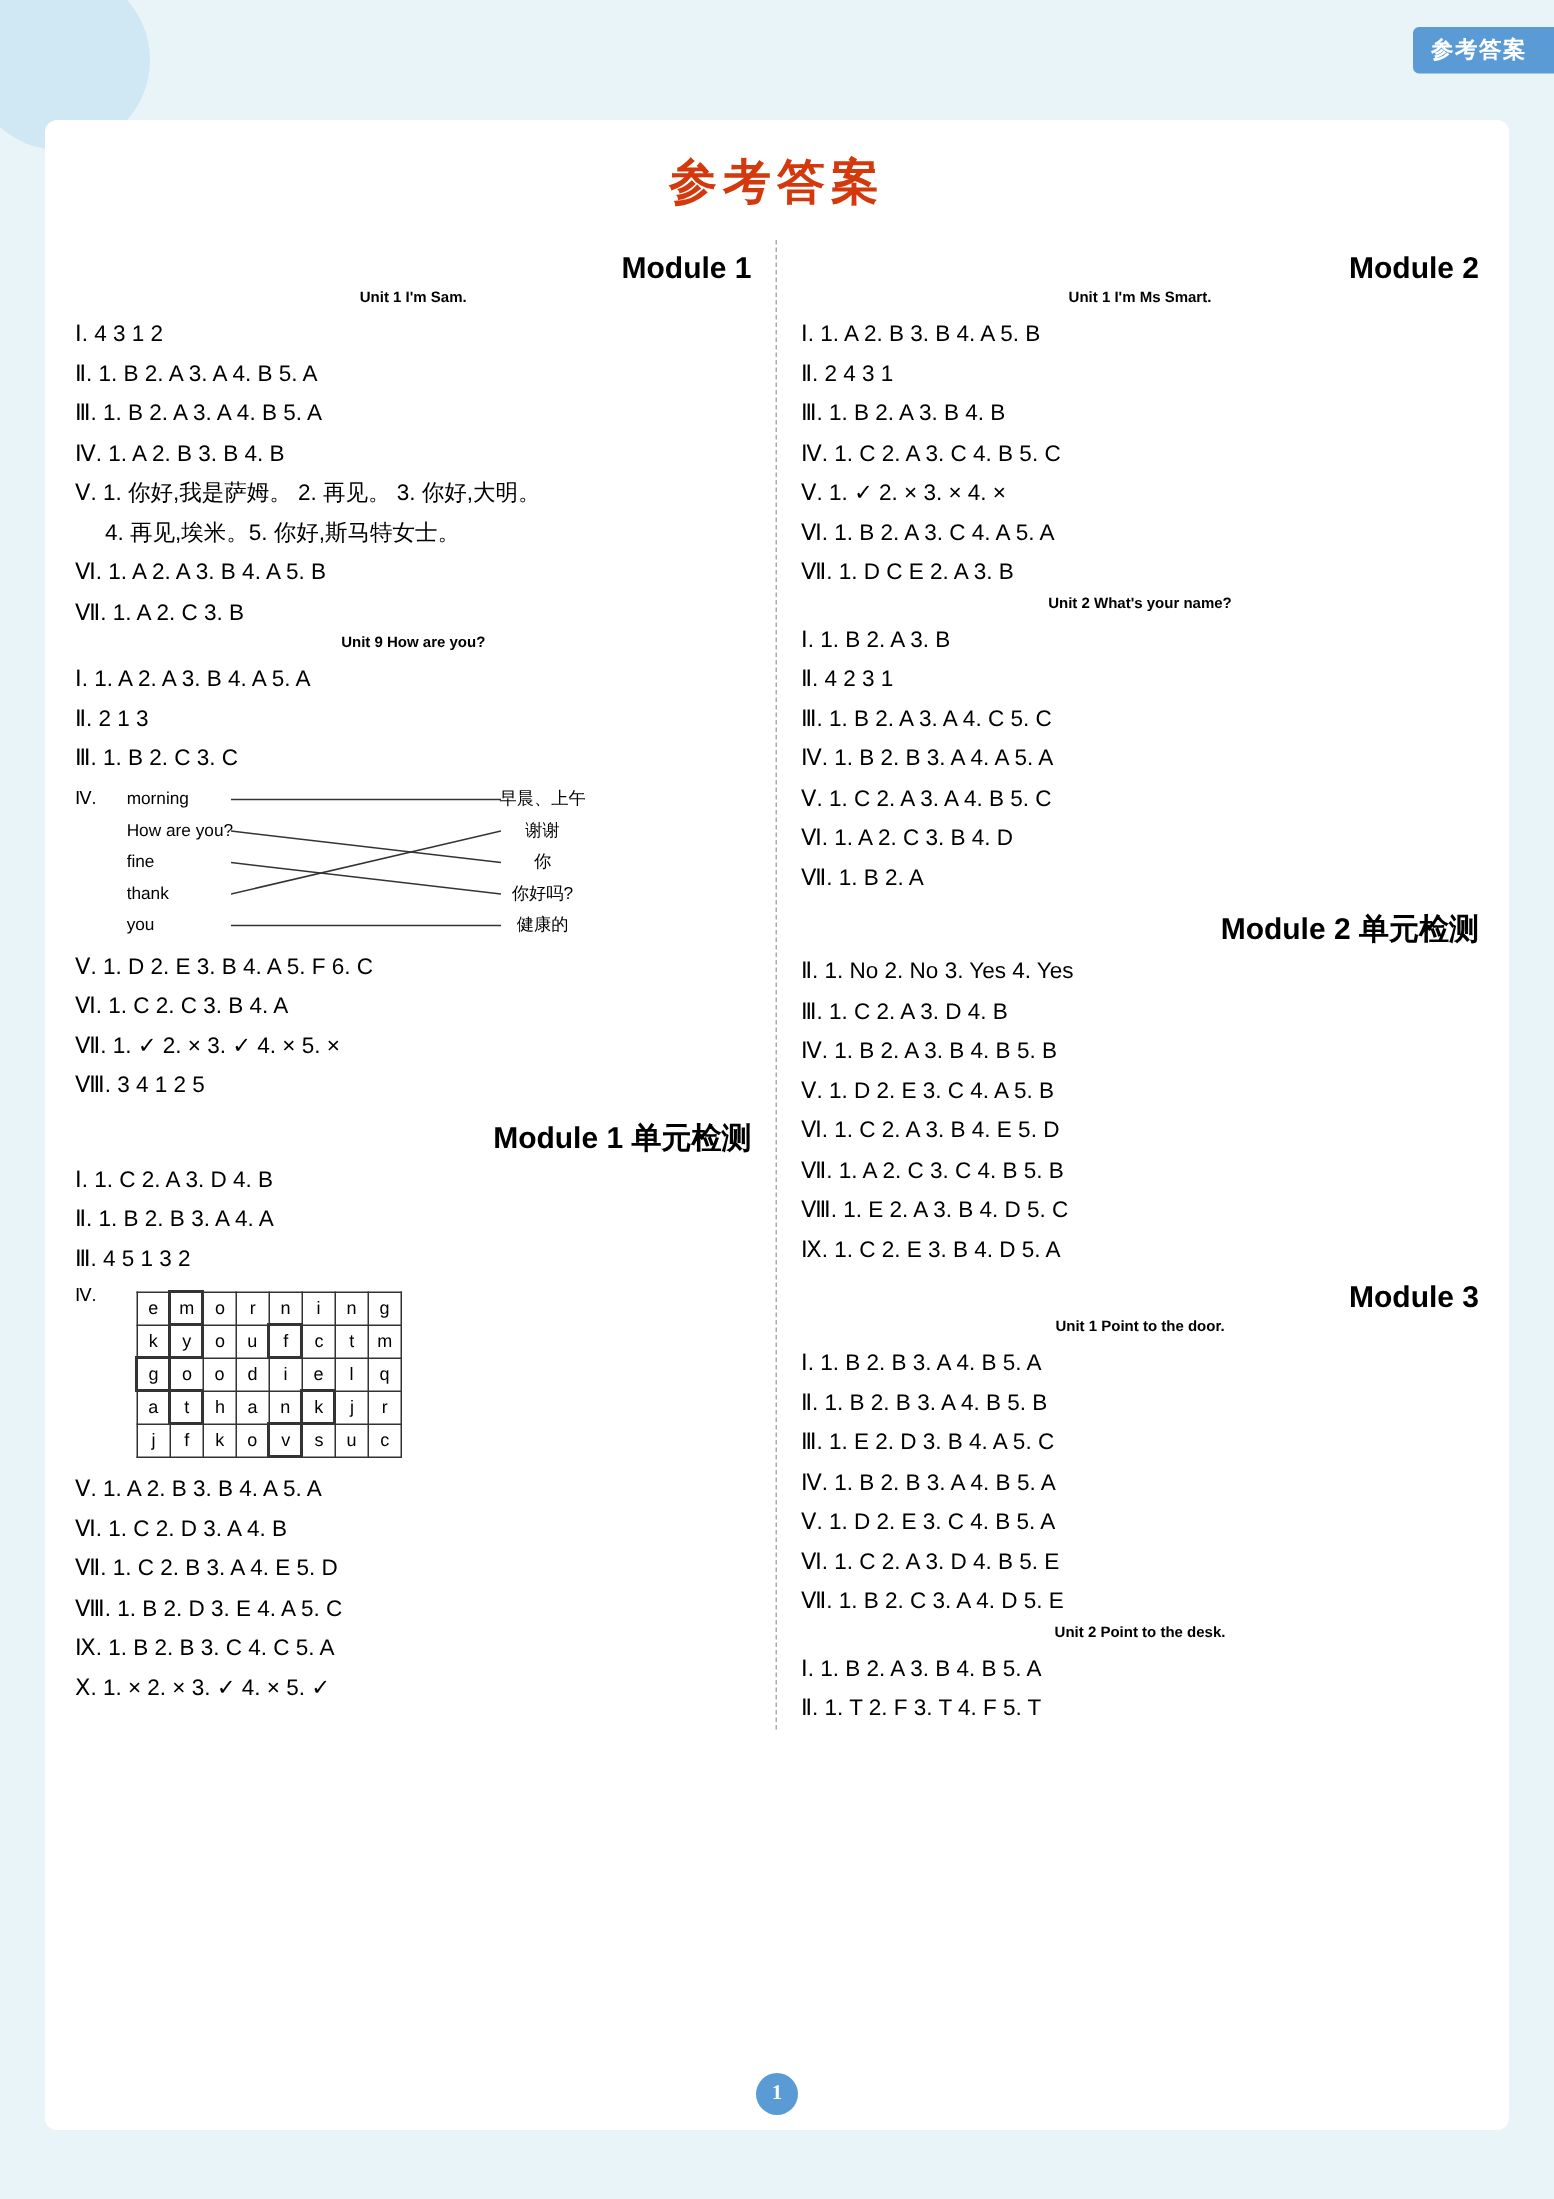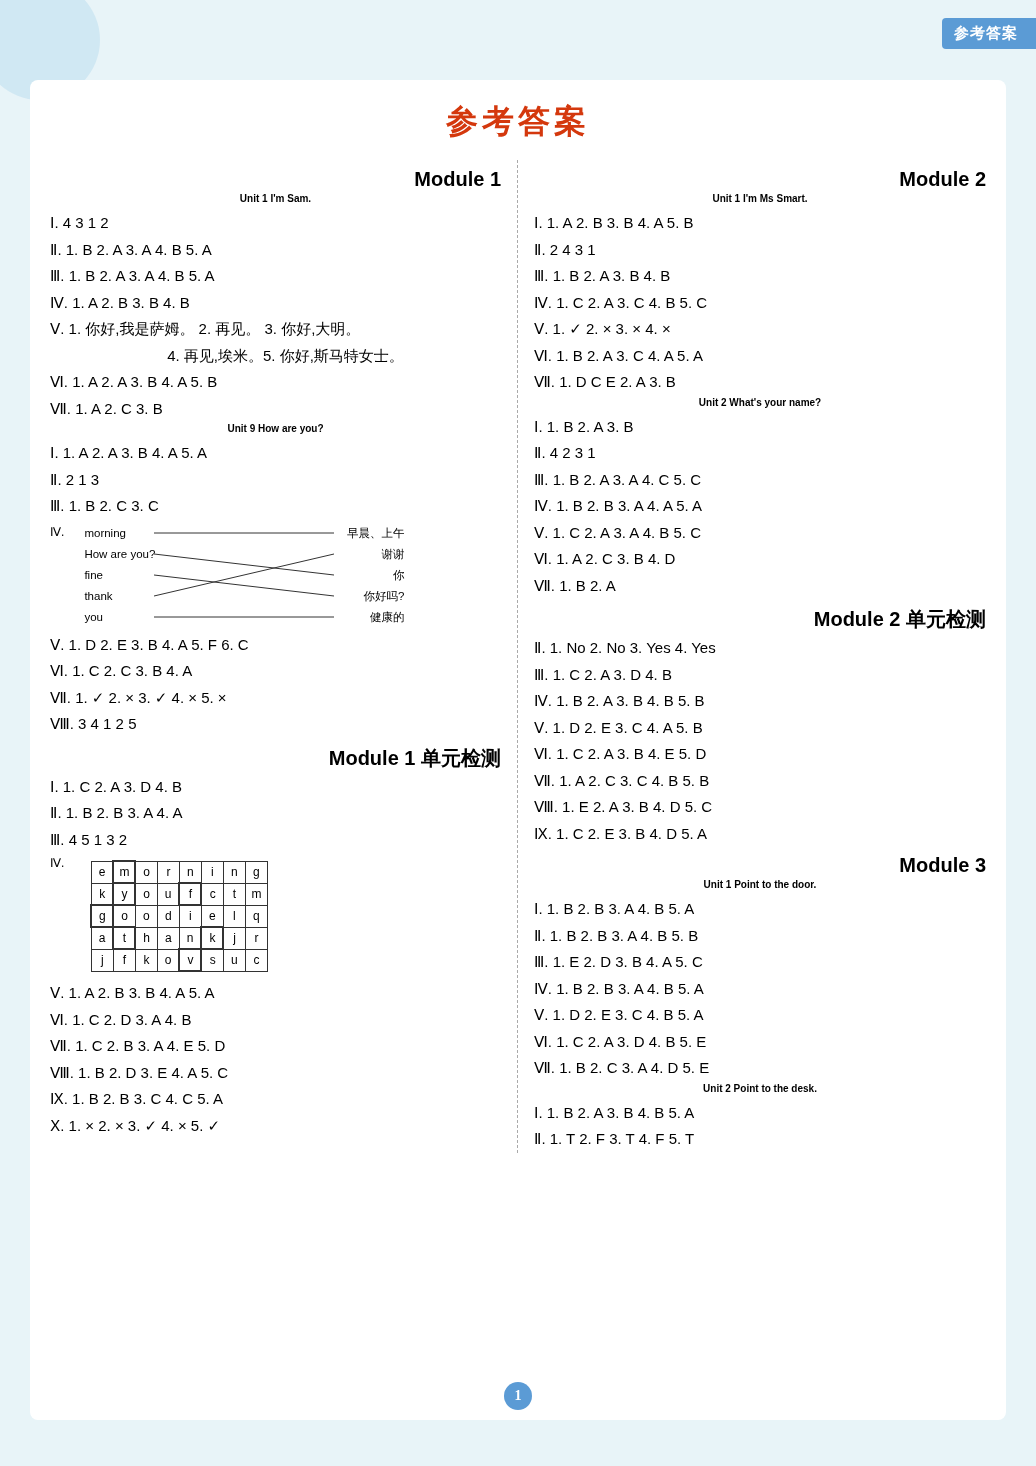--- a/index.html
+++ b/index.html
@@ -130,21 +130,21 @@
       position: absolute;
       top: -20px;
       left: -20px;
       width: 120px;
       height: 120px;
       border-radius: 50%;
       background: rgba(100,180,220,0.18);
     }
 
     .section-gap { margin-top: 0; }
-    .indent { margin-left: 20px; text-align: center; }
+    .indent { margin-left: 20px; }
   </style>
 </head>
 <body>
 
 <div class="top-badge">参考答案</div>
 
 <div class="deco-circle-top"></div>
 
 <div class="main-card">
 
@@ -182,21 +182,21 @@
           <div style="position:relative; width:320px; height:105px;">
 
             <div style="position:absolute; left:0; top:0; font-size:11.5px; line-height:21px;">
               <div>morning</div>
               <div>How are you?</div>
               <div>fine</div>
               <div>thank</div>
               <div>you</div>
             </div>
 
-            <div style="position:absolute; right:0; top:0; font-size:11.5px; line-height:21px; text-align:right;">
+            <div style="position:absolute; right:14px; top:0; font-size:11.5px; line-height:21px; text-align:center;">
               <div>早晨、上午</div>
               <div>谢谢</div>
               <div>你</div>
               <div>你好吗?</div>
               <div>健康的</div>
             </div>
 
             <svg style="position:absolute;left:70px;top:0;width:180px;height:105px;">
 
               <line x1="0" y1="10" x2="180" y2="10" stroke="#333" stroke-width="1"></line>

